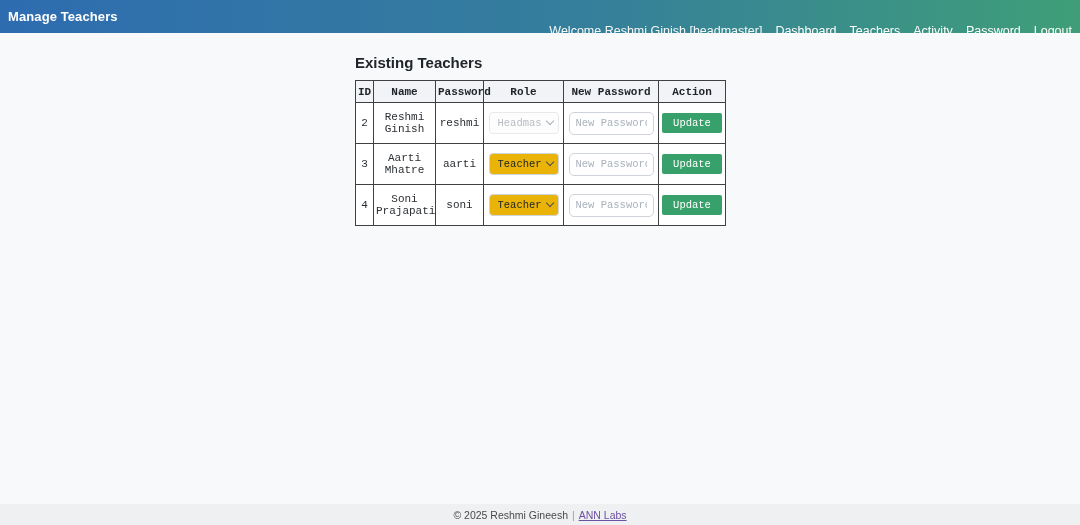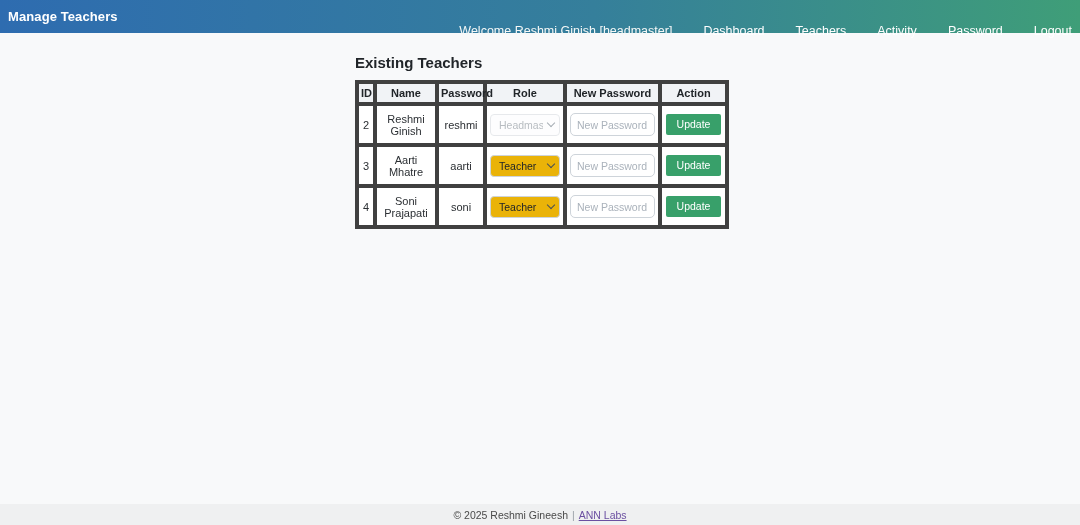--- a/index.html
+++ b/index.html
@@ -13,35 +13,35 @@
   .navbar {
     height: 33px; width: 100%;
     background: linear-gradient(90deg, #2e6cb0 0%, #357f9b 55%, #3f9e78 100%);
     display: flex; align-items: center; justify-content: space-between;
     padding: 0 8px;
   }
   .navbar-brand {
     color: #ffffff; font-weight: 700; font-size: 13px; letter-spacing: .1px;
     text-decoration: none; cursor: pointer;
   }
-  .navbar-right { display: flex; align-items: center; gap: 31px; margin-top: 28px; }
+  .navbar-right { display: flex; align-items: center; gap: 13px; margin-top: 28px; }
   .navbar-welcome { color: #f5f8f7; font-size: 12.5px; font-weight: 500; }
   .nav-link {
     color: #ffffff; font-size: 12.5px; font-weight: 500;
     text-decoration: none; cursor: pointer;
   }
   
   .main-wrap { width: 370px; margin: 21px auto 0; }
   .page-title { font-size: 15px; font-weight: 700; color: #212529; margin-bottom: 9px; }
   table.teachers {
     border-collapse: collapse; width: 370px; background: #ffffff;
     table-layout: fixed;
   }
   table.teachers th, table.teachers td {
-    border: 4px solid #404040; text-align: center; vertical-align: middle;
+    border: 1px solid #404040; text-align: center; vertical-align: middle; font-family: Liberation Mono, monospace;
   }
   table.teachers thead th {
     background: #f1f3f6; color: #212529; font-size: 11px; font-weight: 700;
     height: 22px; padding: 3px 2px;
   }
   table.teachers tbody td {
     font-size: 11px; color: #2b2f33; height: 41px; padding: 4px 2px;
   }
   .col-id { width: 18px; }
   .col-name { width: 62px; }

